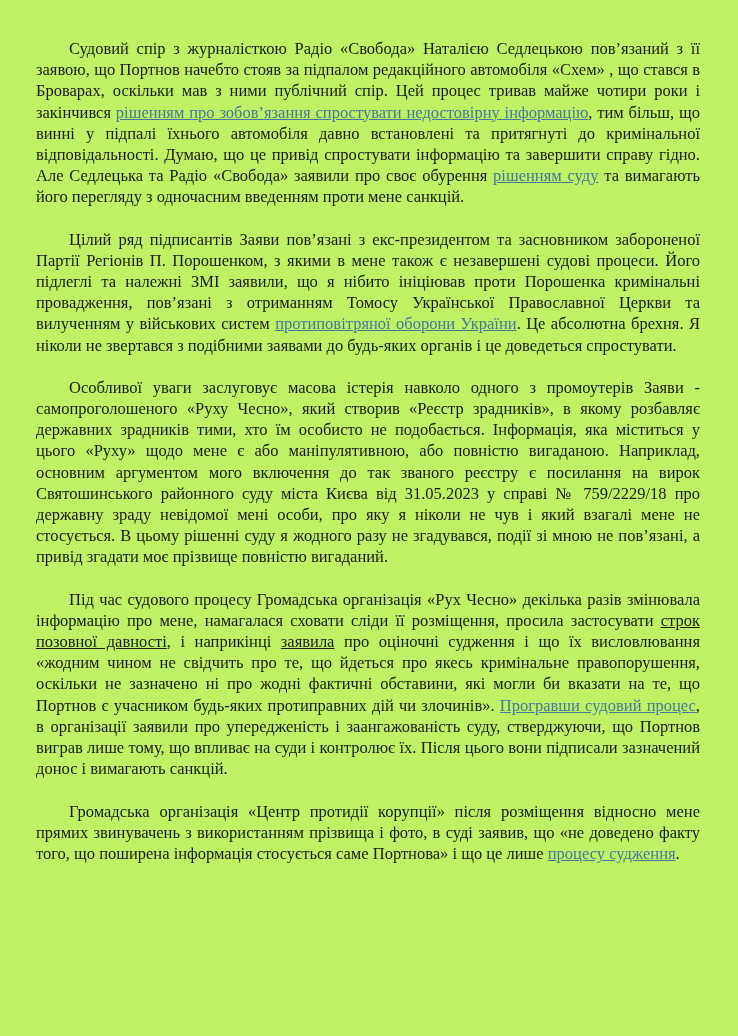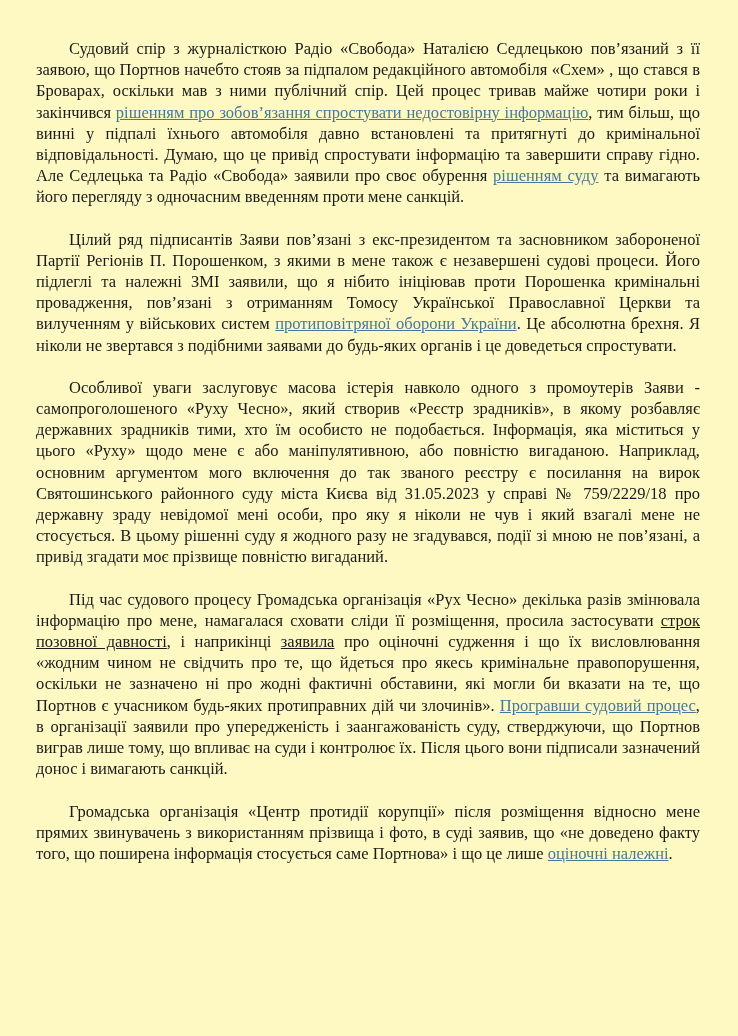--- a/index.html
+++ b/index.html
@@ -9,21 +9,21 @@
   }
   body {
     width: 738px;
     height: 1036px;
     overflow: hidden;
   }
   .page {
     box-sizing: border-box;
     width: 738px;
     height: 1036px;
-    background: #fef9c3;
+    background: #bef264;
     padding: 38px 38px 20px 36px;
   }
   .doc-body {
     font-family: "Liberation Serif", "DejaVu Serif", serif;
     font-size: 16.5px;
     line-height: 21.2px;
     color: #1a1a1a;
   }
   .para {
     margin: 0 0 21px 0;
@@ -45,15 +45,15 @@
 </style>
 </head>
 <body>
 
 <div class="page">
   <div class="doc-body" style="color: rgb(26, 26, 26);">
       <p class="para"><span>Судовий спір з журналісткою Радіо «Свобода» Наталією Седлецькою пов’язаний з її заявою, що Портнов начебто стояв за підпалом редакційного автомобіля «Схем» , що стався в Броварах, оскільки мав з ними публічний спір. Цей процес тривав майже чотири роки і закінчився </span><span class="link">рішенням про зобов’язання спростувати недостовірну інформацію</span><span>, тим більш, що винні у підпалі їхнього автомобіля давно встановлені та притягнуті до кримінальної відповідальності. Думаю, що це привід спростувати інформацію та завершити справу гідно. Але Седлецька та Радіо «Свобода» заявили про своє обурення </span><span class="link">рішенням суду</span><span> та вимагають його перегляду з одночасним введенням проти мене санкцій.</span></p>
       <p class="para"><span>Цілий ряд підписантів Заяви пов’язані з екс-президентом та засновником забороненої Партії Регіонів П. Порошенком, з якими в мене також є незавершені судові процеси. Його підлеглі та належні ЗМІ заявили, що я нібито ініціював проти Порошенка кримінальні провадження, пов’язані з отриманням Томосу Української Православної Церкви та вилученням у військових систем </span><span class="link">протиповітряної оборони України</span><span>. Це абсолютна брехня. Я ніколи не звертався з подібними заявами до будь-яких органів і це доведеться спростувати.</span></p>
       <p class="para"><span>Особливої уваги заслуговує масова істерія навколо одного з промоутерів Заяви - самопроголошеного «Руху Чесно», який створив «Реєстр зрадників», в якому розбавляє державних зрадників тими, хто їм особисто не подобається. Інформація, яка міститься у цього «Руху» щодо мене є або маніпулятивною, або повністю вигаданою. Наприклад, основним аргументом мого включення до так званого реєстру є посилання на вирок Святошинського районного суду міста Києва від 31.05.2023 у справі № 759/2229/18 про державну зраду невідомої мені особи, про яку я ніколи не чув і який взагалі мене не стосується. В цьому рішенні суду я жодного разу не згадувався, події зі мною не пов’язані, а привід згадати моє прізвище повністю вигаданий.</span></p>
       <p class="para"><span>Під час судового процесу Громадська організація «Рух Чесно» декілька разів змінювала інформацію про мене, намагалася сховати сліди її розміщення, просила застосувати </span><span class="underlined">строк позовної давності</span><span>, і наприкінці </span><span class="underlined">заявила</span><span> про оціночні судження і що їх висловлювання «жодним чином не свідчить про те, що йдеться про якесь кримінальне правопорушення, оскільки не зазначено ні про жодні фактичні обставини, які могли би вказати на те, що Портнов є учасником будь-яких протиправних дій чи злочинів». </span><span class="link">Програвши судовий процес</span><span>, в організації заявили про упередженість і заангажованість суду, стверджуючи, що Портнов виграв лише тому, що впливає на суди і контролює їх. Після цього вони підписали зазначений донос і вимагають санкцій.</span></p>
-      <p class="para"><span>Громадська організація «Центр протидії корупції» після розміщення відносно мене прямих звинувачень з використанням прізвища і фото, в суді заявив, що «не доведено факту того, що поширена інформація стосується саме Портнова» і що це лише </span><span class="link">оціночні належні</span><span>.</span></p>
+      <p class="para"><span>Громадська організація «Центр протидії корупції» після розміщення відносно мене прямих звинувачень з використанням прізвища і фото, в суді заявив, що «не доведено факту того, що поширена інформація стосується саме Портнова» і що це лише </span><span class="link">процесу судження</span><span>.</span></p>
     </div>
 </div>
 
 </body></html>

